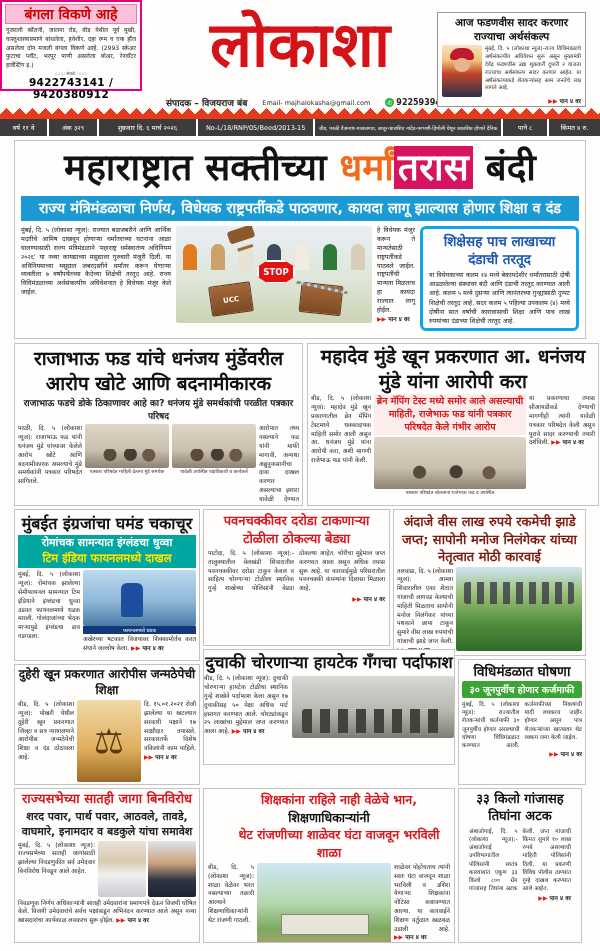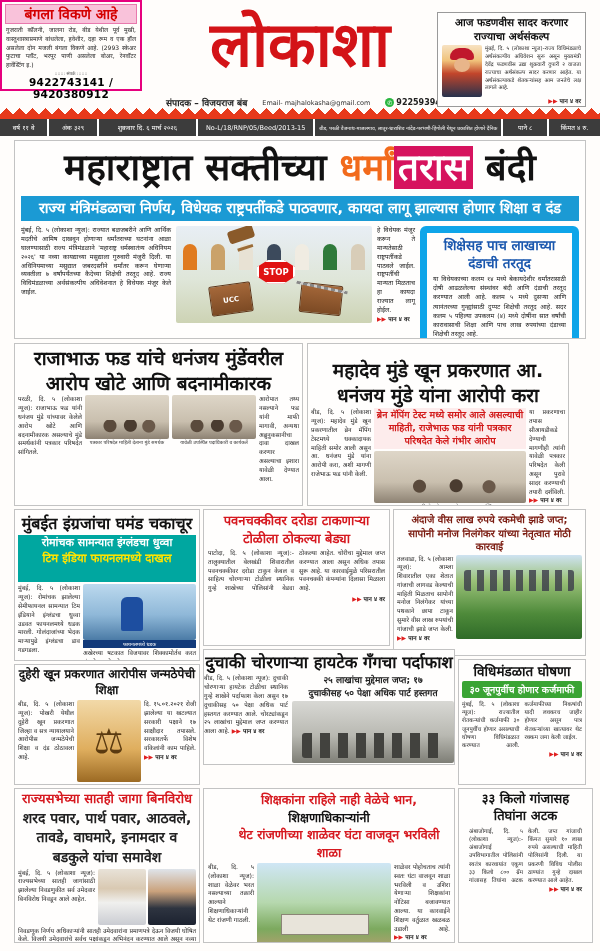--- a/index.html
+++ b/index.html
@@ -52,21 +52,21 @@
   .illo .crowd { position:absolute; top:10px; left:0; width:100%; height:34px; display:flex; justify-content:space-around; align-items:flex-end; }
   .illo .person { width:14px; height:26px; border-radius:7px 7px 0 0; }
   .illo .stop { position:absolute; left:81px; top:34px; width:38px; height:24px; background:#e01212; border:2px solid #fff;
     clip-path:polygon(30% 0,70% 0,100% 30%,100% 70%,70% 100%,30% 100%,0 70%,0 30%);
     color:#fff; font-weight:bold; font-size:8.5px; display:flex; align-items:center; justify-content:center; }
   .illo .book { position:absolute; width:42px; height:30px; background:linear-gradient(180deg,#a5683a,#7c4a24); border:1px solid #5d3418; border-radius:2px; }
   .illo .book.b1 { left:34px; top:58px; transform:rotate(-8deg); color:#fff; font-size:7px; font-weight:bold; text-align:center; line-height:30px; }
   .illo .book.b2 { left:124px; top:58px; transform:rotate(6deg); }
   .illo .chain { position:absolute; left:120px; top:60px; width:52px; height:3px; background:repeating-linear-gradient(90deg,#888 0 4px,#ccc 4px 7px); transform:rotate(12deg); }
   .illo .gavel { position:absolute; left:52px; top:2px; width:26px; height:13px; background:#8a5a2a; border-radius:3px; transform:rotate(-18deg); box-shadow:0 14px 0 -5px #9c6d38; }
-  .side-box { flex:1; border:7px solid #0ea5e9; border-radius:6px; padding:3px 6px; }
+  .side-box { flex:1; border:3px solid #0ea5e9; border-radius:6px; padding:3px 6px; }
   .side-h { color:#1a57ae; font-size:13.5px; font-weight:bold; text-align:center; line-height:1.35; }
   .side-body { font-size:6.3px; line-height:1.45; text-align:justify; color:#1a1a1a; margin-top:2px; }
 
   
   .h-black { font-weight:bold; color:#121212; text-align:center; }
   .h-red { font-weight:bold; color:#d6181f; text-align:center; }
   .sub-bold { font-weight:bold; color:#222; text-align:center; }
   .body-txt { font-size:6.2px; line-height:1.42; text-align:justify; color:#1a1a1a; }
   .two-col { column-count:2; column-gap:5px; }
   .caption { font-size:4.8px; color:#333; text-align:center; line-height:1.3; margin-top:1px; }
@@ -77,38 +77,38 @@
                radial-gradient(circle at 55% 28%, #4a3c30 6px, transparent 7px),
                radial-gradient(circle at 82% 32%, #6a594a 6px, transparent 7px); }
   .jump { font-size:6px; color:#111; font-weight:bold; white-space:nowrap; }
   .jump .ji { color:#e02020; font-size:6px; }
 
   
   .fad { left:14px; top:343px; width:289px; height:163px; padding:2px 3px; }
   .fad-h { font-size:19px; line-height:1.3; }
   .fad-sub { font-size:9px; margin:1px 0 2px; }
   .fad-row { display:flex; gap:3px; }
-  .mahadev { left:307px; top:343px; width:262px; height:163px; padding:14px 3px; }
+  .mahadev { left:307px; top:343px; width:292px; height:163px; padding:0 3px; }
   .mah-sub { font-size:9.5px; color:#d21a1a; background:#fdecec; line-height:1.35; padding:1px 2px; }
 
   
   .cricket { left:14px; top:509px; width:186px; height:152px; padding:2px 3px; }
-  .teal-strap { background:#00a7a0; text-align:center; font-weight:bold; padding:1px 0 16px; line-height:1.35; margin:1px 0 2px; }
+  .teal-strap { background:#00a7a0; text-align:center; font-weight:bold; padding:1px 0 2px; line-height:1.35; margin:1px 0 2px; }
   .teal-strap .l1 { color:#fff; font-size:11px; display:block; }
   .teal-strap .l2 { color:#ffe400; font-size:11.5px; display:block; }
   .ph-cricket { background:linear-gradient(180deg,#bcd9ee 0%,#8fb8d8 55%,#4b7ba6 100%); }
   .ph-cricket:before { content:""; position:absolute; left:34%; top:22%; width:22px; height:34px; background:#1d4ea0; border-radius:6px 6px 2px 2px; }
   .cr-cap { background:#123a7a; color:#fff; font-size:5px; text-align:center; padding:1px 0; }
 
   .windmill { left:203px; top:509px; width:187px; height:137px; padding:2px 4px; }
   .wind-h { font-size:13px; line-height:1.35; }
 
   .gfarm { left:393px; top:509px; width:193px; height:147px; padding:2px 3px; }
   .gfarm-h { font-size:14.5px; line-height:1.3; }
-  .gfarm-sub { font-size:10px; color:#7c1d12; line-height:1.35; margin:1px 0; }
+  .gfarm-sub { font-size:13px; color:#7c1d12; line-height:1.35; margin:1px 0; }
   .ph-field { background:linear-gradient(180deg,#cfe3f2 0%,#9cc27a 30%,#4e8a3a 70%,#2f6b28 100%); }
   .ph-field:before { content:""; position:absolute; top:18%; left:6%; width:88%; height:26%;
     background:repeating-linear-gradient(90deg,#3b3b4a 0 7px, transparent 7px 13px); border-radius:3px; opacity:.8; }
 
   
   .murder { left:14px; top:664px; width:186px; height:121px; padding:2px 3px; }
   .murder-h { font-size:12px; line-height:1.3; }
   .ph-justice { background:linear-gradient(180deg,#f2d9a8 0%,#dfae5e 60%,#9c6a23 100%); color:#5a3a10; display:flex; align-items:center; justify-content:center; font-size:34px; }
   .bike { left:203px; top:649px; width:252px; height:116px; padding:2px 0; }
   .bike-h { font-size:16.5px; line-height:1.3; white-space:nowrap; }
@@ -116,30 +116,30 @@
   .ph-bike { background:linear-gradient(180deg,#d8d8d4 0%,#b9b9b2 55%,#7e7e76 100%); }
   .ph-bike:before { content:""; position:absolute; bottom:8%; left:6%; width:88%; height:40%;
     background:repeating-linear-gradient(90deg,#42423e 0 10px, transparent 10px 18px); border-radius:3px; }
   .loan { left:458px; top:659px; width:128px; height:126px; padding:2px 3px; }
   .loan-k { font-size:13.5px; }
   .green-banner { background:#3aa434; color:#fff; font-weight:bold; font-size:9.5px; text-align:center; padding:2px 0; margin:1px 0 2px; border-radius:2px; }
 
   
   .rajya { left:14px; top:788px; width:186px; height:155px; padding:2px 3px; }
   .rajya-h { font-size:13px; line-height:1.3; }
-  .rajya-sub { font-size:14px; line-height:1.4; margin:1px 0; }
+  .rajya-sub { font-size:11px; line-height:1.4; margin:1px 0; }
   .portrait { width:48px; height:56px; border-radius:2px; }
   .pt1 { background:linear-gradient(180deg,#e8e2d8 0%,#d9c9b2 35%,#f0f0ee 60%,#caccd2 100%); }
   .pt2 { background:linear-gradient(180deg,#dfe4ea 0%,#caa27c 40%,#2e3440 70%,#1c2230 100%); }
   .school { left:203px; top:788px; width:252px; height:155px; padding:2px 4px; }
   .school-h { font-size:12.5px; line-height:1.4; text-align:center; font-weight:bold; }
   .school-h .r { color:#d6181f;margin-left:20px; } .school-h .b { color:#121212; }
   .ph-school { background:linear-gradient(180deg,#cfe6f5 0%,#b6d8ae 45%,#7ca95e 75%,#b99e72 100%); }
   .ph-school:before { content:""; position:absolute; bottom:18%; left:18%; width:64%; height:22%; background:#e8e4da; border:1px solid #8b8576; }
-  .garrest { left:458px; top:788px; width:135px; height:155px; padding:2px 10px; }
+  .garrest { left:458px; top:788px; width:124px; height:155px; padding:2px 10px; }
   .garrest-h { font-size:13px; line-height:1.3; }
 </style>
 </head>
 <body>
 
 <div class="page">
 
   <div class="ad-box">
     <div class="ad-title">बंगला विकणे आहे</div>
     <div class="ad-body">गुजराती कॉलनी, जालना रोड, बीड येथील पूर्व मुखी, वास्तुशास्त्राप्रमाणे बांधलेला, हवेशीर, दहा रूम व एक हॉल असलेला दोन मजली बंगला विकणे आहे. (2993 स्केअर फुटाचा प्लॉट, भरपूर पाणी असलेला बोअर, रेनवॉटर हार्वेस्टिंग इ.)</div>
@@ -204,20 +204,21 @@
       <div class="lead-col2"><span>हे विधेयक मंजूर करून ते मान्यतेसाठी राष्ट्रपतींकडे पाठवले जाईल. राष्ट्रपतींची मान्यता मिळताच हा कायदा राज्यात लागू होईल.</span> <span class="jump"><span class="ji">▶▶</span> <span>पान ४ वर</span></span></div>
       <div class="side-box">
         <div class="side-h">शिक्षेसह पाच लाखाच्या दंडाची तरतूद</div>
         <div class="side-body">या विधेयकाच्या कलम १४ मध्ये बेकायदेशीर धर्मांतरासाठी दोषी आढळलेल्या संस्थांवर बंदी आणि दंडाची तरतूद करण्यात आली आहे. कलम ५ मध्ये दुसऱ्या आणि त्यानंतरच्या गुन्ह्यांसाठी दुप्पट शिक्षेची तरतूद आहे. सदर कलम ५ पहिल्या उपकलम (४) मध्ये दोषींना सात वर्षांची कारावासाची शिक्षा आणि पाच लाख रुपयांच्या दंडाच्या शिक्षेची तरतूद आहे.</div>
       </div>
     </div>
   </div>
 
   <div class="fad box">
     <div class="h-black fad-h">राजाभाऊ फड यांचे धनंजय मुंडेंवरील आरोप खोटे आणि बदनामीकारक</div>
+    <div class="sub-bold fad-sub">राजाभाऊ फडचे डोके ठिकाणावर आहे का? धनंजय मुंडे समर्थकांची परळीत पत्रकार परिषद</div>
     <div class="fad-row">
       <div class="body-txt" style="width:64px">परळी, दि. ५ (लोकाशा न्यूज): राजाभाऊ फड यांनी धनंजय मुंडे यांच्यावर केलेले आरोप खोटे आणि बदनामीकारक असल्याचे मुंडे समर्थकांनी पत्रकार परिषदेत सांगितले.</div>
       <div style="width:84px">
         <div class="photo ph-press" style="width:84px;height:44px"></div>
         <div class="caption">पत्रकार परिषदेत माहिती देताना मुंडे समर्थक</div>
       </div>
       <div style="width:84px">
         <div class="photo ph-press" style="width:84px;height:44px"></div>
         <div class="caption">यावेळी उपस्थित पदाधिकारी व कार्यकर्ते</div>
       </div>
@@ -275,21 +276,20 @@
       <div class="photo ph-justice" style="width:64px;height:82px">⚖</div>
       <div class="body-txt" style="flex:1"><span>दि. १५.०१.२०२१ रोजी झालेल्या या खटल्यात सरकारी पक्षाने १७ साक्षीदार तपासले. सरकारतर्फे विशेष वकिलांनी काम पाहिले.</span> <span class="jump"><span class="ji">▶▶</span> <span>पान ४ वर</span></span></div>
     </div>
   </div>
 
   <div class="bike box">
     <div class="h-black bike-h">दुचाकी चोरणाऱ्या हायटेक गँगचा पर्दाफाश</div>
     <div style="display:flex; gap:4px; margin-top:1px">
       <div class="body-txt" style="width:84px"><span>बीड, दि. ५ (लोकाशा न्यूज): दुचाकी चोरणाऱ्या हायटेक टोळीचा स्थानिक गुन्हे शाखेने पर्दाफाश केला असून १७ दुचाकीसह ५० पेक्षा अधिक पार्ट हस्तगत करण्यात आले. चोरट्यांकडून २५ लाखांचा मुद्देमाल जप्त करण्यात आला आहे.</span> <span class="jump"><span class="ji">▶▶</span> <span>पान ४ वर</span></span></div>
       <div style="flex:1">
-        <div class="sub-bold bike-sub"><span>२५ लाखांचा मुद्देमाल जप्त; १७</span><br><span>दुचाकीसह ५० पेक्षा अधिक पार्ट हस्तगत</span></div>
         <div class="photo ph-bike" style="width:100%;height:62px;margin-top:2px"></div>
       </div>
     </div>
   </div>
 
   <div class="loan box">
     <div class="h-black loan-k">विधिमंडळात घोषणा</div>
     <div class="green-banner">३० जूनपुर्वीच होणार कर्जमाफी</div>
     <div class="body-txt two-col" style="font-size:5.8px">मुंबई, दि. ५ (लोकाशा न्यूज): राज्यातील शेतकऱ्यांची कर्जमाफी ३० जूनपुर्वीच होणार असल्याची घोषणा विधिमंडळात करण्यात आली. कर्जमाफीच्या निकषांची यादी लवकरच जाहीर होणार असून पात्र शेतकऱ्यांच्या खात्यावर थेट रक्कम जमा केली जाईल.</div>
     <div class="jump" style="text-align:right;margin-top:1px"><span class="ji">▶▶</span> <span>पान ४ वर</span></div>

